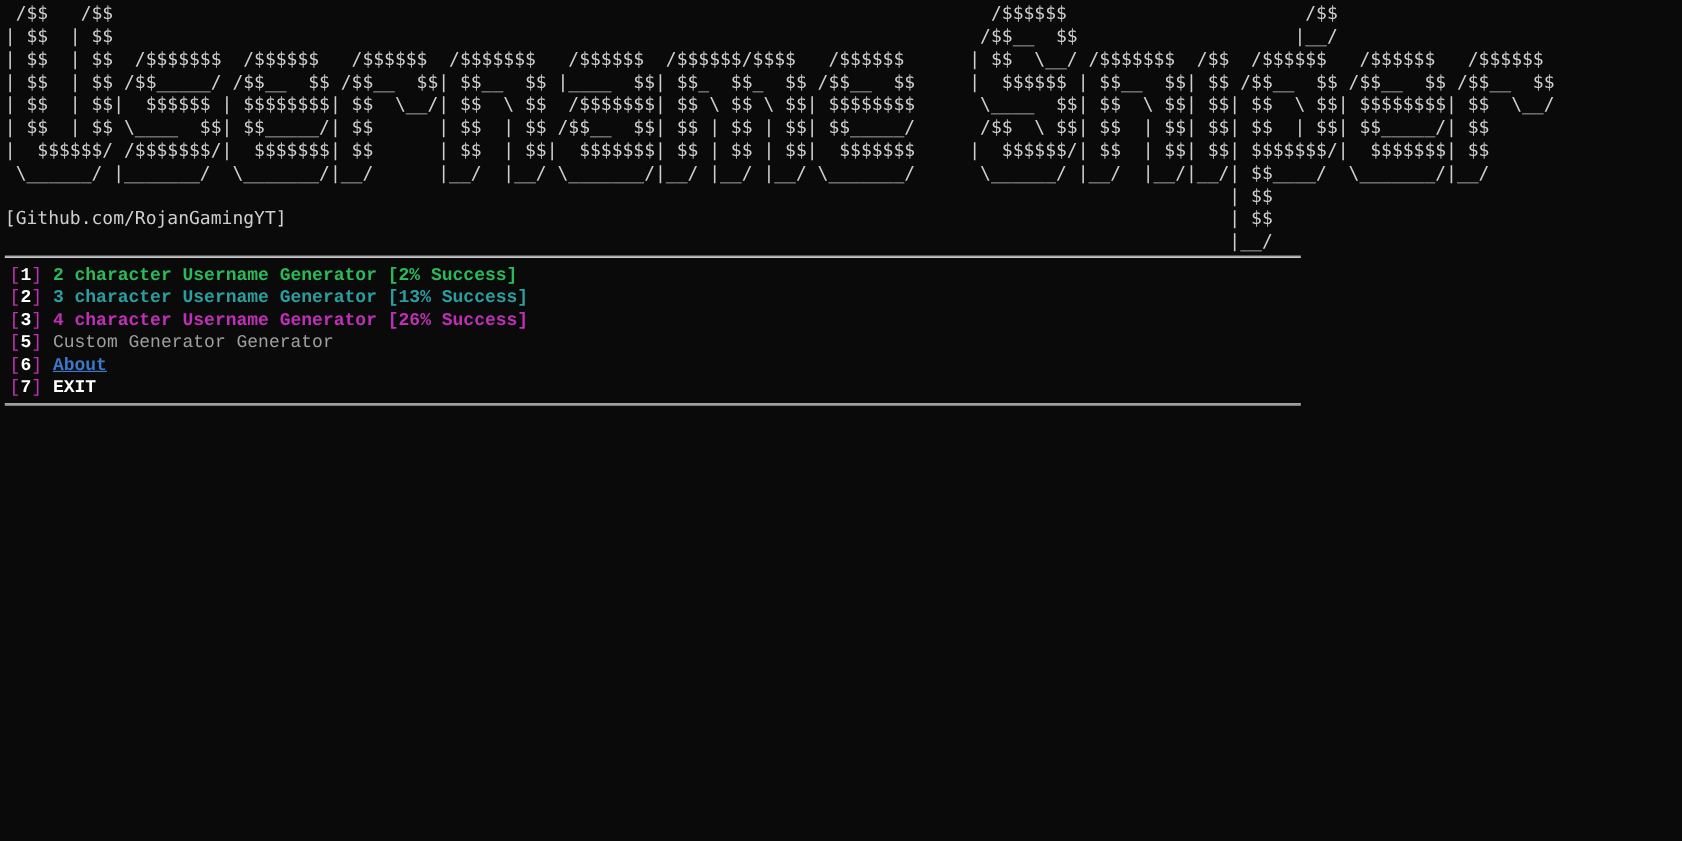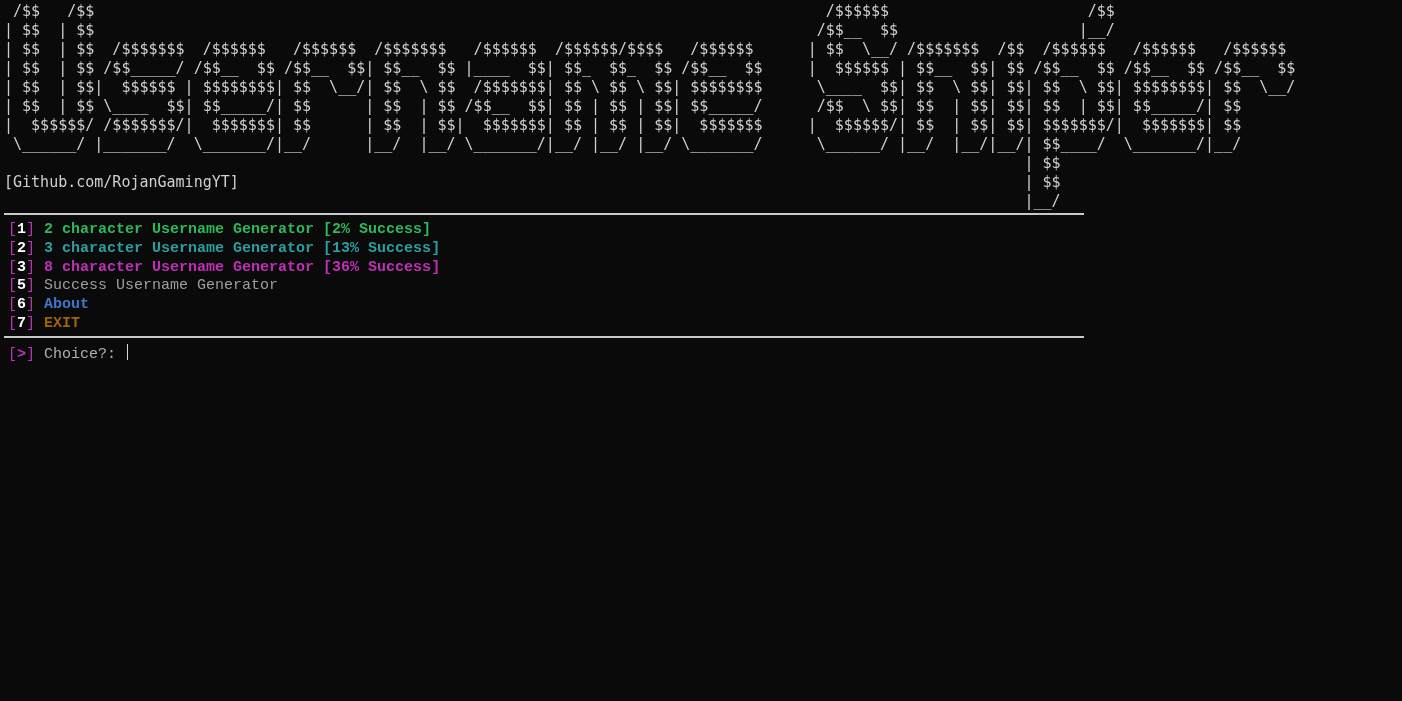--- a/index.html
+++ b/index.html
@@ -38,22 +38,22 @@
     white-space: pre;
   }
   .br-open  { color: #c02fb7; }   
   .br-close { color: #c02fb7; }
   .num      { color: #ffffff; font-weight: bold; }
   .green    { color: #2bb95a; font-weight: bold; }
   .cyan     { color: #2b9ea0; font-weight: bold; text-align: right; }
   .magenta  { color: #c02fb7; font-weight: bold; }
   .white    { color: #d8d8d8; font-weight: bold; }
   .gray     { color: #9f9f9f; }
-  .blue     { color: #3e77c8; font-weight: bold; }
-  .red      { color: #a16207; font-weight: bold; }
+  .blue     { color: #3e77c8; font-weight: bold; text-decoration: underline; }
+  .red      { color: #ffffff; font-weight: bold; }
   .prompt {
     padding: 0 4px;
     white-space: pre;
   }
   .prompt .arrow { color: #c02fb7; font-weight: bold; }
   .prompt .label { color: #b0b0b0; }
   .cursor {
     display: inline-block;
     width: 1px;
     height: 16px;
@@ -77,23 +77,22 @@
  \______/ |_______/  \_______/|__/      |__/  |__/ \_______/|__/ |__/ |__/ \_______/      \______/ |__/  |__/|__/| $$____/  \_______/|__/
                                                                                                                  | $$
 [Github.com/RojanGamingYT]                                                                                       | $$
                                                                                                                  |__/</pre>
 
   <div class="divider"></div>
 
   <div class="menu" id="menu-list">
       <div class="menu-line"><span class="br-open">[</span><span class="num">1</span><span class="br-close">]</span> <span class="green">2 character Username Generator [2% Success]</span></div>
       <div class="menu-line"><span class="br-open">[</span><span class="num">2</span><span class="br-close">]</span> <span class="cyan">3 character Username Generator [13% Success]</span></div>
-      <div class="menu-line"><span class="br-open">[</span><span class="num">3</span><span class="br-close">]</span> <span class="magenta">8 character Username Generator [36% Success]</span></div>
-      <div class="menu-line"><span class="br-open">[</span><span class="num">5</span><span class="br-close">]</span> <span class="gray">Success Username Generator</span></div>
+      <div class="menu-line"><span class="br-open">[</span><span class="num">3</span><span class="br-close">]</span> <span class="magenta">4 character Username Generator [26% Success]</span></div>
+      <div class="menu-line"><span class="br-open">[</span><span class="num">5</span><span class="br-close">]</span> <span class="gray">Custom Generator Generator</span></div>
       <div class="menu-line"><span class="br-open">[</span><span class="num">6</span><span class="br-close">]</span> <span class="blue">About</span></div>
       <div class="menu-line"><span class="br-open">[</span><span class="num">7</span><span class="br-close">]</span> <span class="red">EXIT</span></div>
     </div>
 
   <div class="divider"></div>
 
-  <div class="prompt"><span class="br-open">[</span><span class="arrow">&gt;</span><span class="br-close">]</span> <span class="label">Choice?:</span> <span class="cursor"></span></div>
 
 </div>
 
 </body></html>

